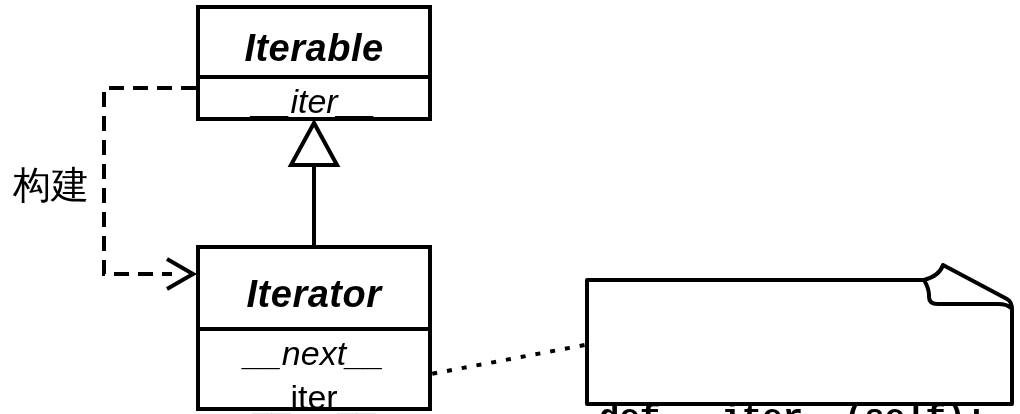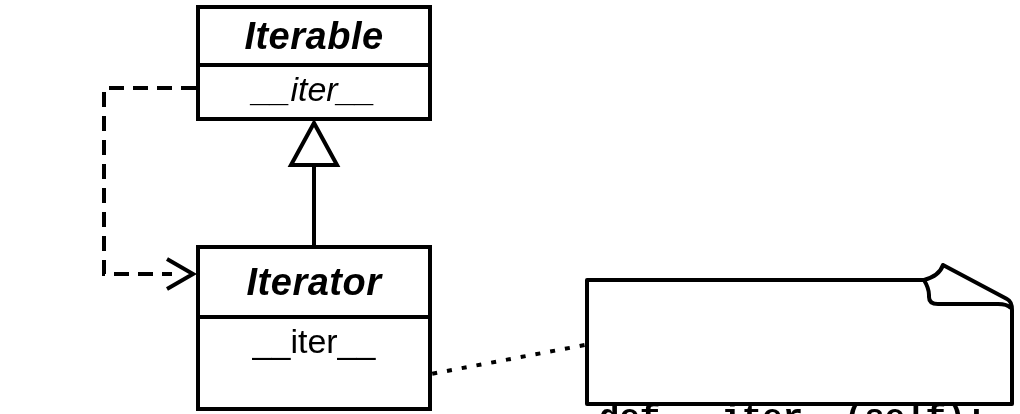--- a/index.html
+++ b/index.html
@@ -29,20 +29,21 @@
   .class-title {
     box-sizing: border-box;
     border-bottom: 4px solid #000000;
     display: flex;
     align-items: center;
     justify-content: center;
     font-weight: bold;
     font-style: italic;
     font-size: 38px;
     letter-spacing: 0.5px;
+    margin-top: 12px;
   }
   #iterable-box .class-title { height: 58px; }
   #iterator-box .class-title { height: 70px; }
   .class-members {
     display: flex;
     flex-direction: column;
     align-items: center;
     justify-content: flex-start;
     width: 100%;
   }
@@ -95,23 +96,25 @@
   <div class="class-box" id="iterable-box">
     <div class="class-title">Iterable</div>
     <div class="class-members">
       <div class="member abstract">__iter__</div>
     </div>
   </div>
 
   <div class="class-box" id="iterator-box">
     <div class="class-title">Iterator</div>
     <div class="class-members">
+      <div class="member abstract">__next__</div>
       <div class="member">__iter__</div>
     </div>
   </div>
 
+  <div class="edge-label">构建</div>
 
   <div class="note-text">
     <div>def __iter__(self):</div>
     
   </div>
 
 </div>
 
 </body></html>

